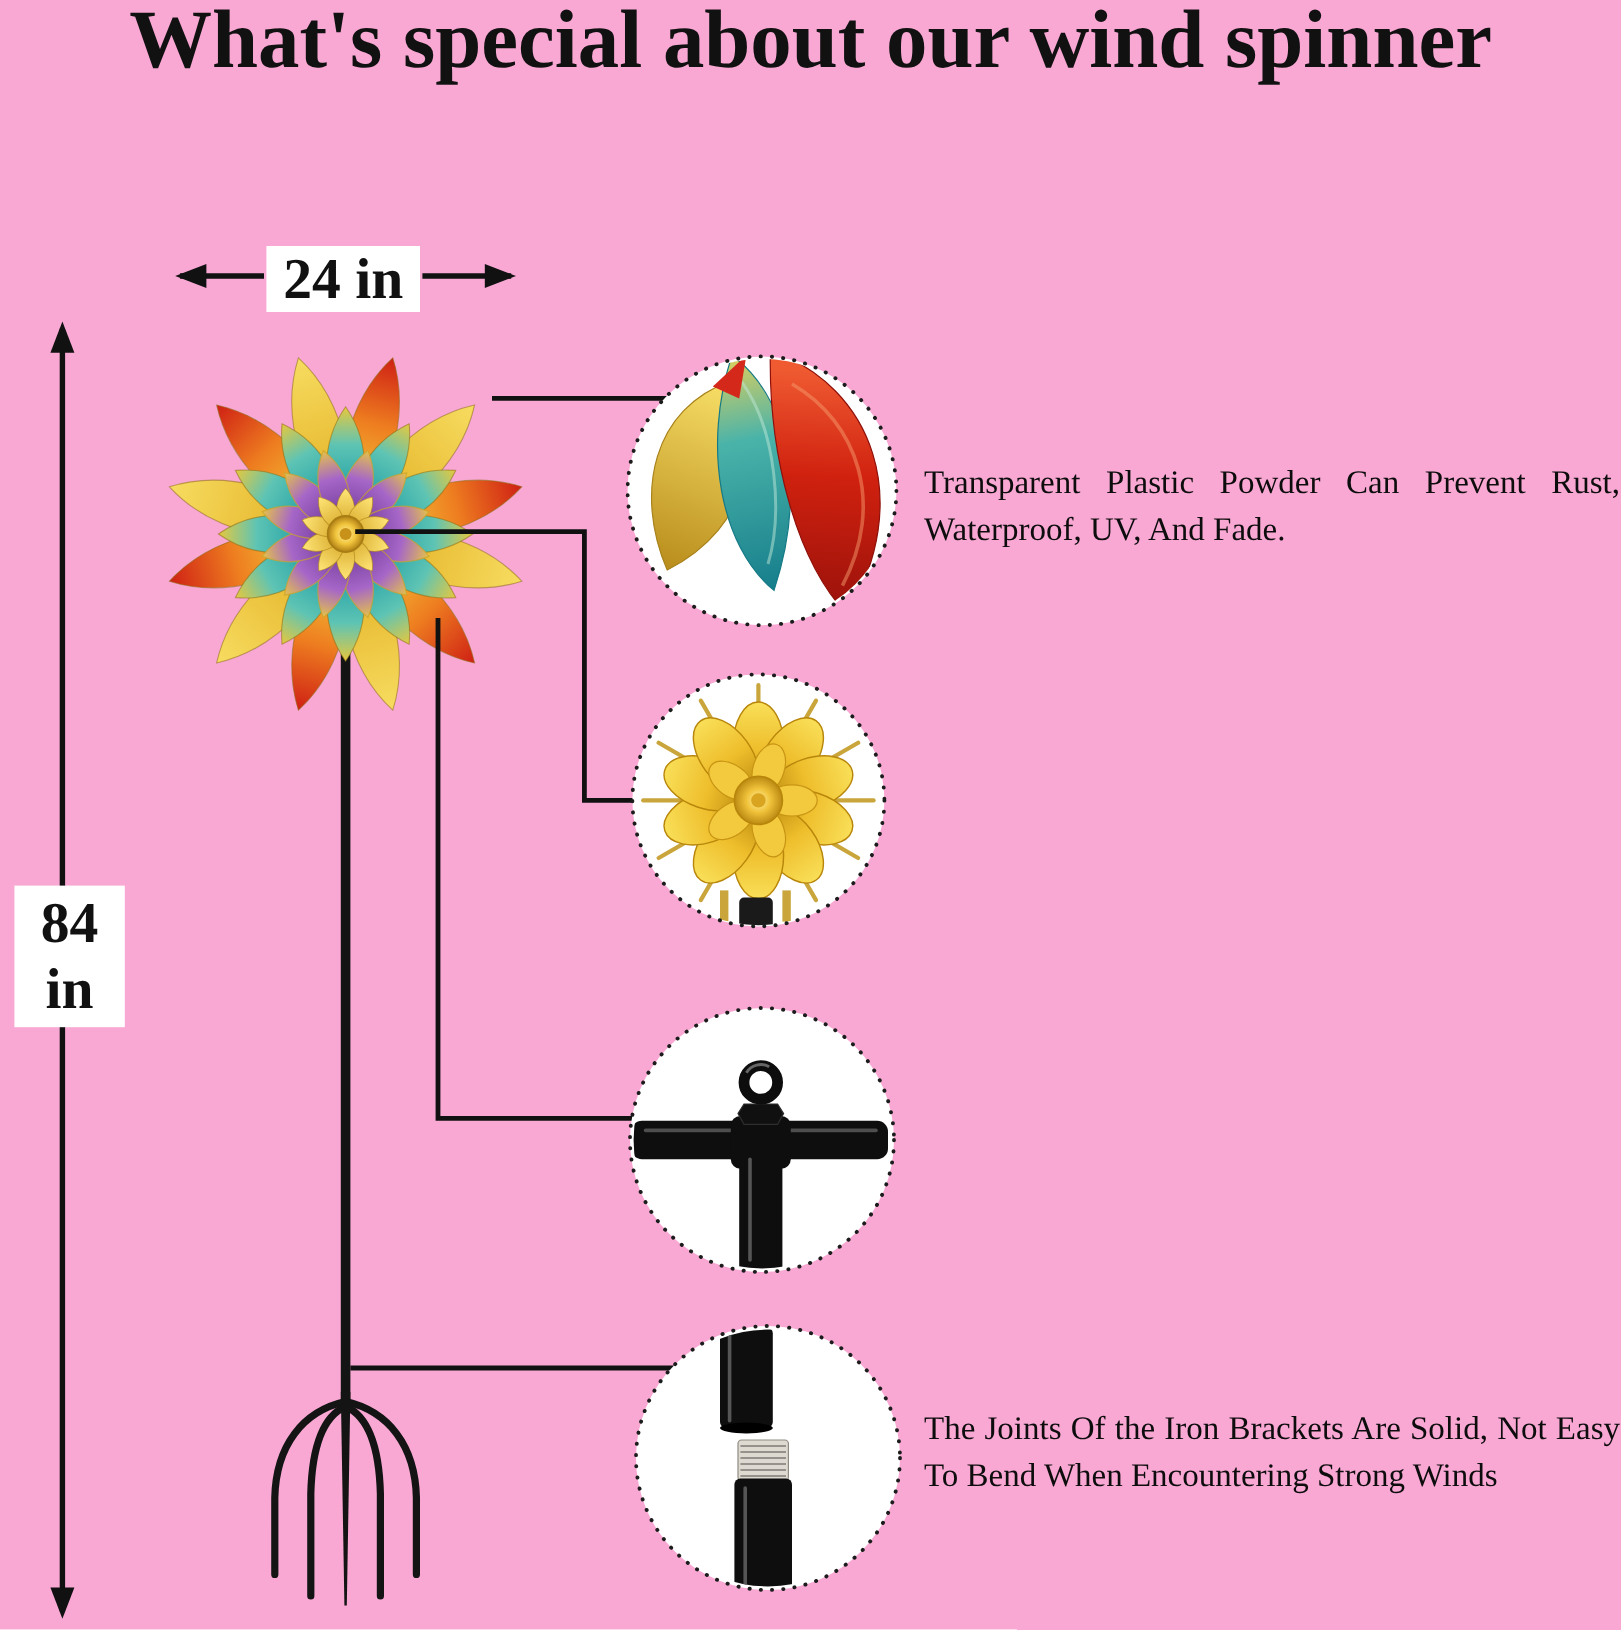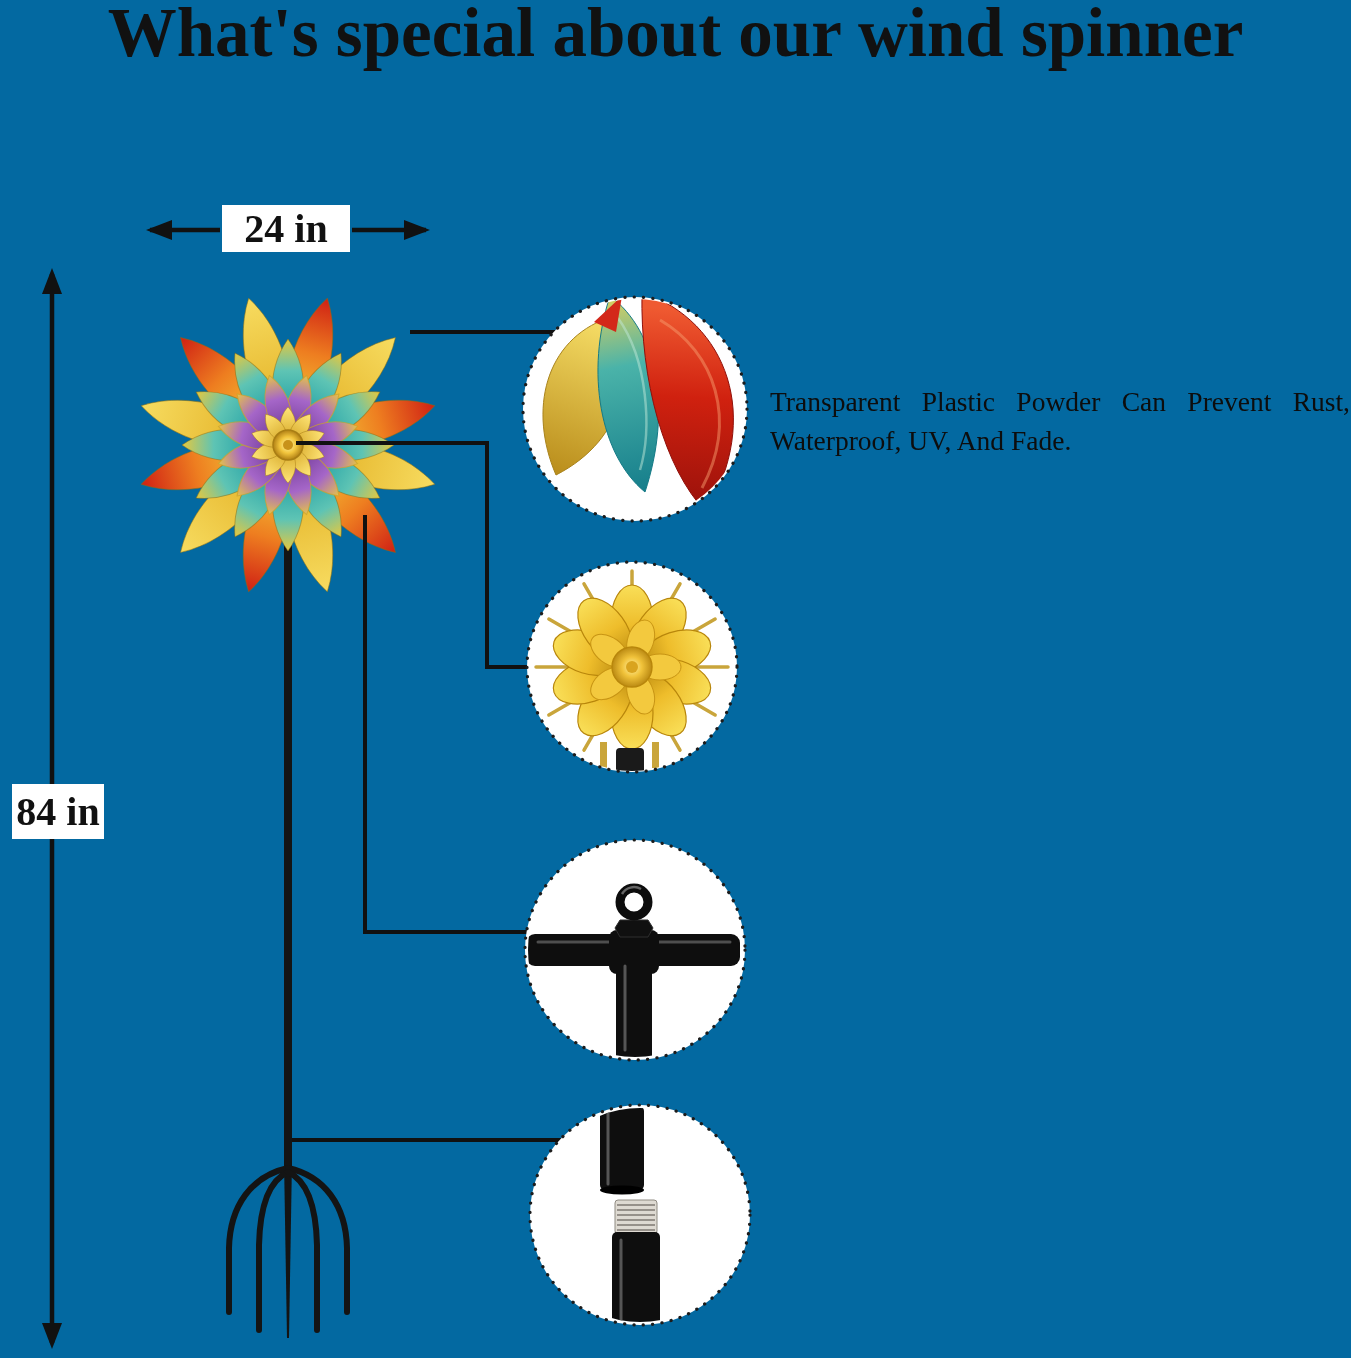--- a/index.html
+++ b/index.html
@@ -1,22 +1,22 @@
 <!DOCTYPE html>
 <html><head>
 <meta charset="utf-8">
 <style>
   html,body{margin:0;padding:0;background:#fff;}
-  #page{position:relative;width:1351px;height:1358px;background:#0369a1;overflow:hidden;
+  #page{position:relative;width:1351px;height:1358px;background:#f9a8d4;overflow:hidden;
         font-family:"Liberation Serif",serif;color:#111;}
   .title{position:absolute;top:-6px;left:0;width:100%;text-align:center;
          font-size:69px;font-weight:700;letter-spacing:0px;white-space:nowrap;}
-  .dim-label{position:absolute;font-size:40px;font-weight:700;text-align:center;background:#fff;}
+  .dim-label{position:absolute;font-size:48px;font-weight:700;text-align:center;background:#fff;}
   #dim-w{left:222px;top:205px;width:128px;}
-  #dim-h{left:12px;top:738px;width:92px;padding:4px 0;margin-top:46px;}
+  #dim-h{left:12px;top:738px;width:92px;padding:4px 0;}
   .callout-text{position:absolute;left:770px;width:580px;font-size:27.5px;font-weight:400;
                 line-height:1.40;text-align:justify;text-align-last:left;color:#0d0d0d;}
   #ct-0{top:383px;}
   #ct-1{top:637px;}
   #ct-2{top:902px;}
   #ct-3{top:1171px;}
   svg{position:absolute;top:0;left:0;}
   .pR{fill:url(#gRed);stroke:#8a6d12;stroke-width:.9;stroke-opacity:.55;}
   .pG{fill:url(#gGold);stroke:#8a6d12;stroke-width:.9;stroke-opacity:.55;}
   .pT{fill:url(#gTeal);stroke:#8a6d12;stroke-width:.9;stroke-opacity:.55;}
@@ -289,14 +289,15 @@
         <line class="glint" x1="621" y1="1240" x2="621" y2="1320" stroke="#4a4a4a"></line>
       </g>
       <circle class="dotted" cx="640" cy="1215" r="110"></circle>
     </g>
   </svg>
 
   <div id="dim-w" class="dim-label">24  in</div>
   <div id="dim-h" class="dim-label">84  in</div>
 
   <div id="ct-0" class="callout-text">Transparent Plastic Powder Can Prevent Rust, Waterproof, UV, And Fade.</div>
+  <div id="ct-3" class="callout-text">The Joints Of the Iron Brackets Are Solid, Not Easy To Bend When Encountering Strong Winds</div>
 
 </div>
 
 </body></html>

